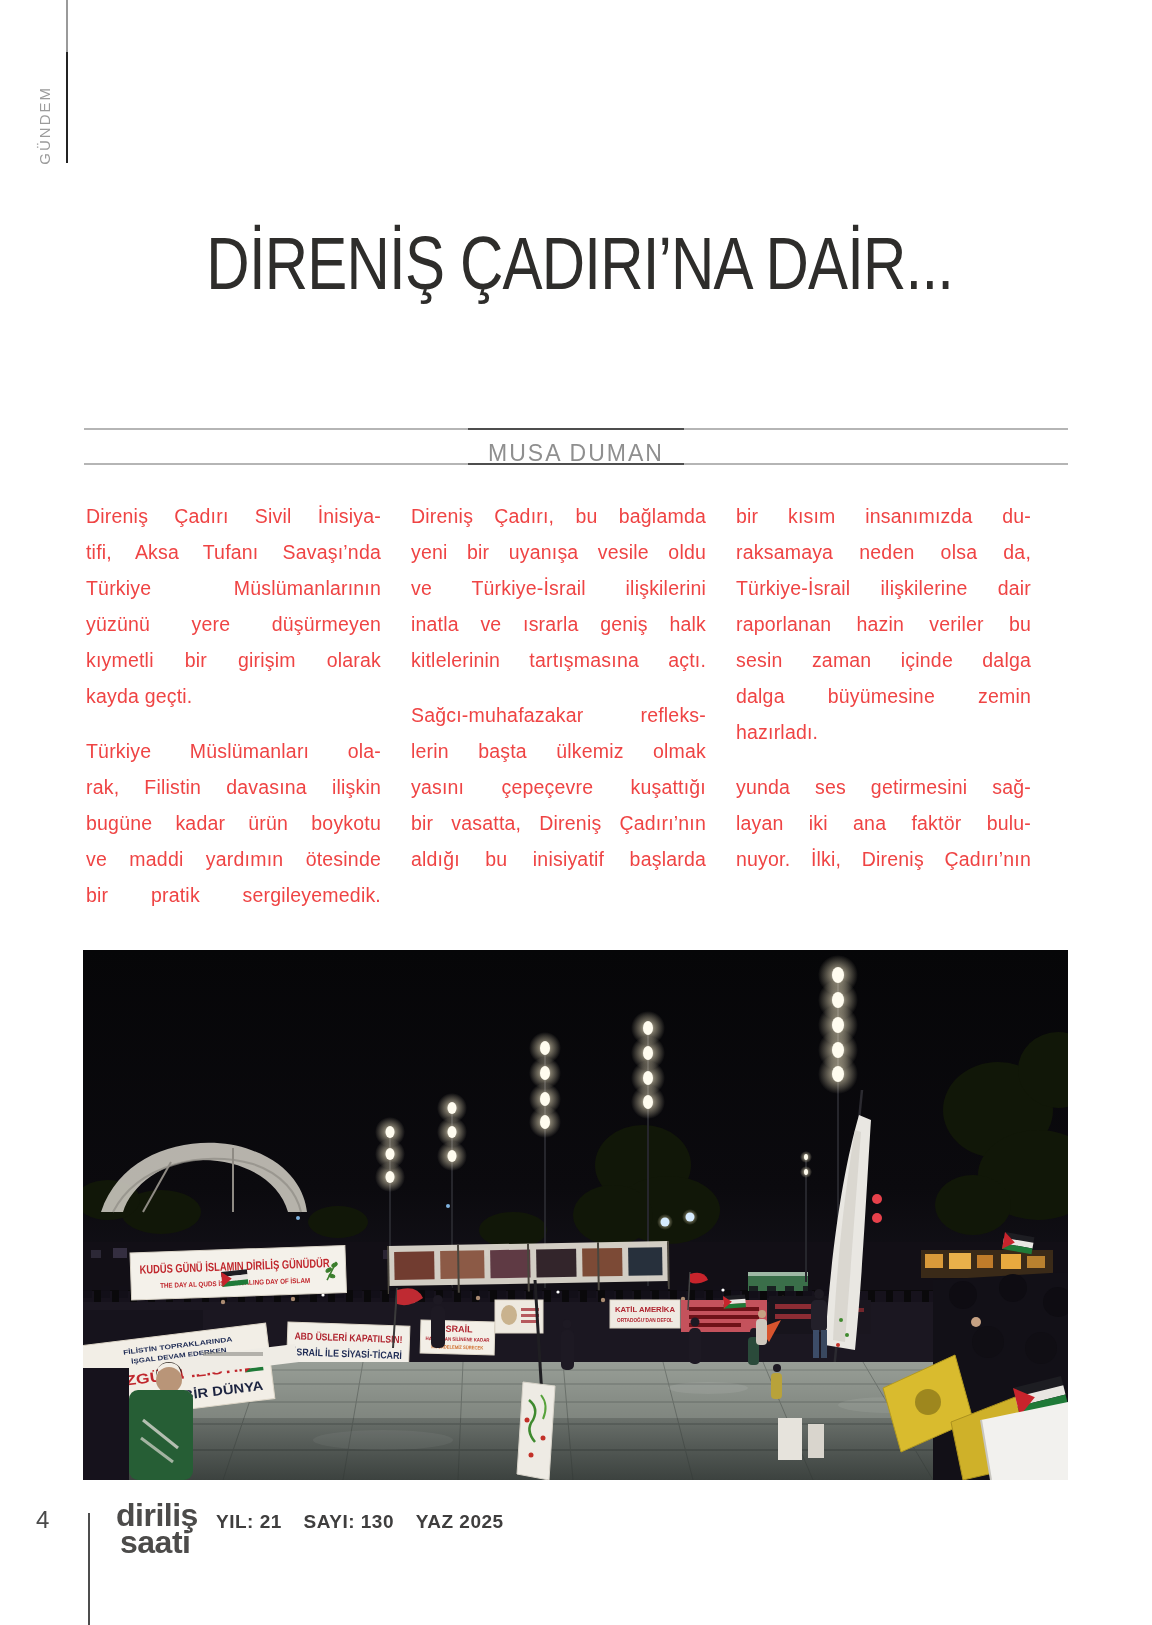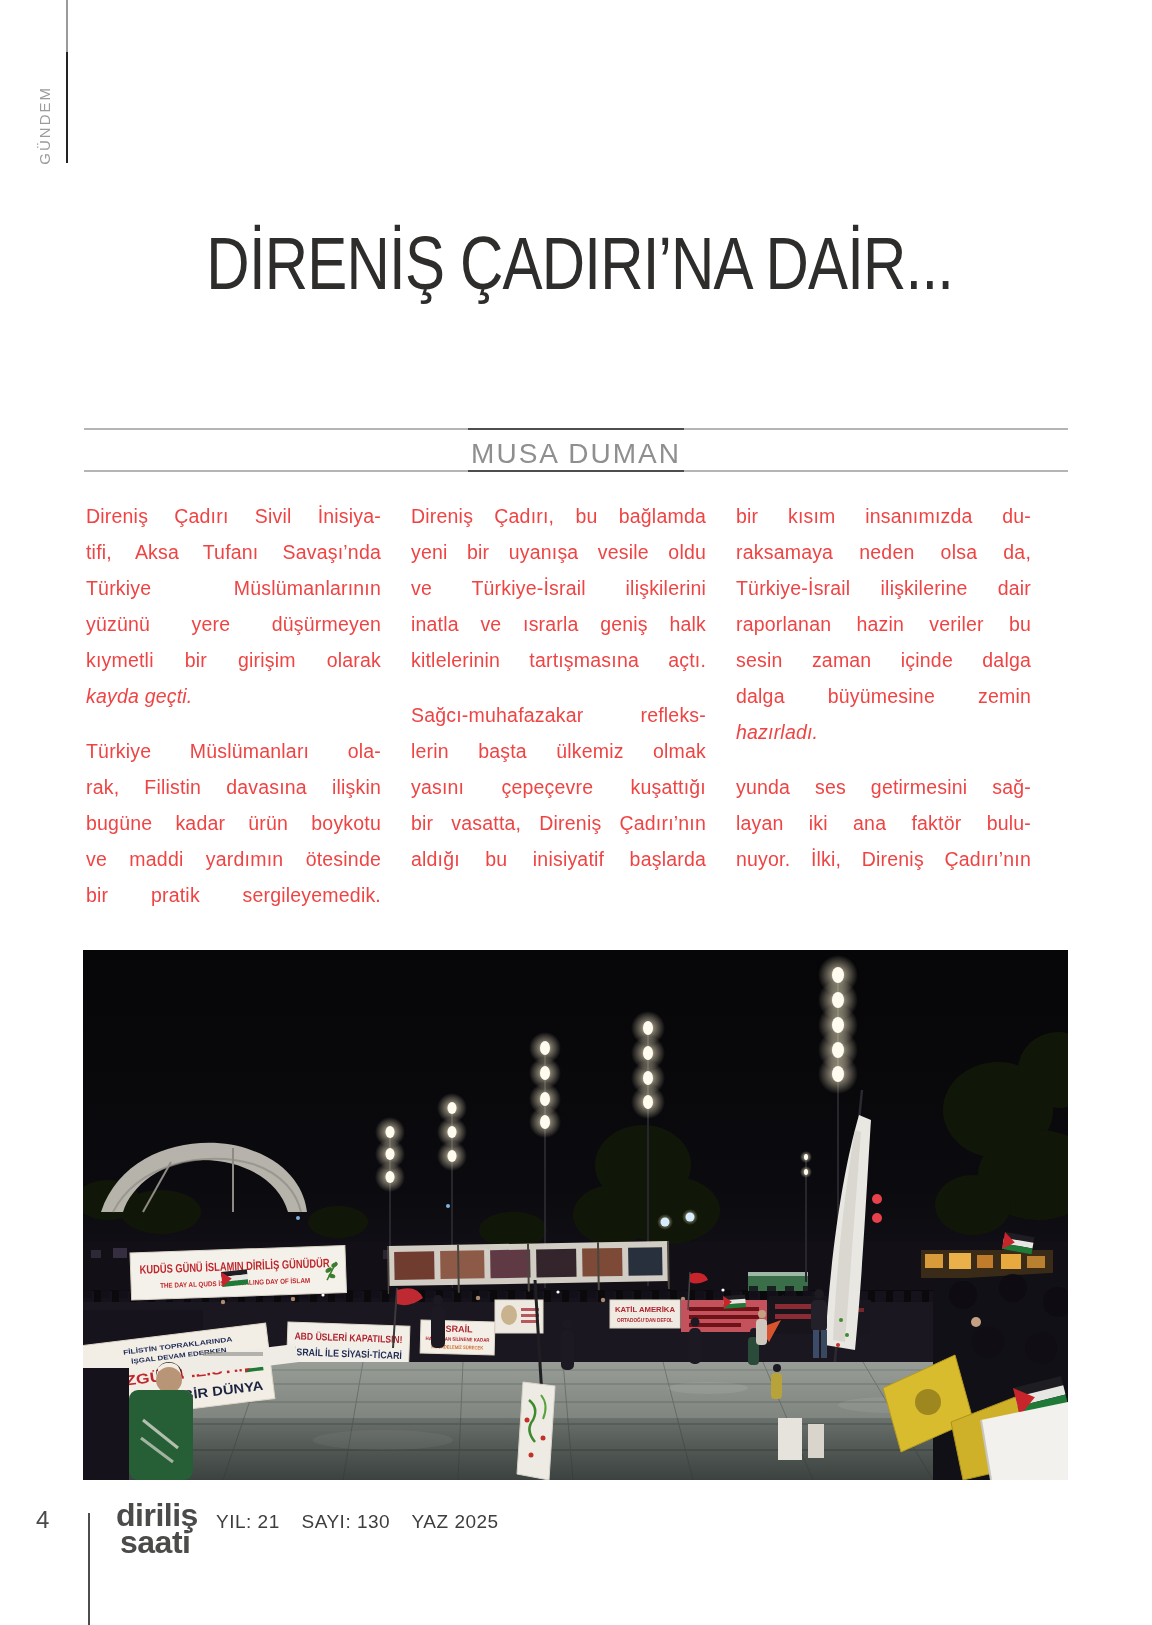--- a/index.html
+++ b/index.html
@@ -13,43 +13,43 @@
      transform:rotate(180deg);font-size:15px;letter-spacing:2px;color:#9b9b9b;}
 
   
   .title{position:absolute;left:4px;top:220px;width:1152px;text-align:center;
      color:#2e2d2b;font-size:75px;white-space:nowrap;}
   .title-inner{display:inline-block;transform:scaleX(.8);letter-spacing:-1px;}
 
   
   .byline{position:absolute;left:84px;top:428px;width:984px;}
   .rule{height:2px;background:linear-gradient(to right,#b5b5b5 0 39%,#4e4e4e 39% 61%,#b5b5b5 61% 100%);}
-  .author{height:40px;line-height:47px;text-align:center;font-size:28px;
+  .author{height:33px;line-height:47px;text-align:center;font-size:23px;
      letter-spacing:2px;color:#8f8f8f;}
 
   
   .columns{position:absolute;left:86px;top:498px;width:945px;display:grid;
      grid-template-columns:repeat(3,295px);column-gap:30px;}
   .para + .para{margin-top:19px;}
   .line{font-size:19.5px;line-height:36px;color:#ef4444;letter-spacing:.2px;
      text-align:justify;text-align-last:justify;white-space:normal;}
-  .line.left{text-align-last:left;font-style:italic;}
+  .line.left{text-align-last:left;}
 
   
   .photo{position:absolute;left:83px;top:950px;width:985px;height:530px;background:#0a090b;}
   .photo svg{display:block;}
 
   
   .page-num{position:absolute;left:36px;top:1506px;font-size:24px;color:#4a4a4a;}
   .footer-divider{position:absolute;left:88px;top:1513px;width:2px;height:112px;background:#4d4d4d;}
   .logo{position:absolute;left:116px;top:1502px;font-size:32px;font-weight:bold;
      color:#4c4b4a;line-height:27px;letter-spacing:-.5px;}
   .logo .l2{margin-left:4px;}
   .issue{position:absolute;left:216px;top:1511px;font-size:19px;color:#3f3e3e;letter-spacing:.5px;}
-  .issue span{margin-right:16px;}
+  .issue span{margin-right:16px;font-weight:bold;}
 </style>
 </head>
 <body>
 
 <div class="page">
 
   <div class="gundem-line"></div>
   <div class="gundem-label">GÜNDEM</div>
 
   <div class="title">

